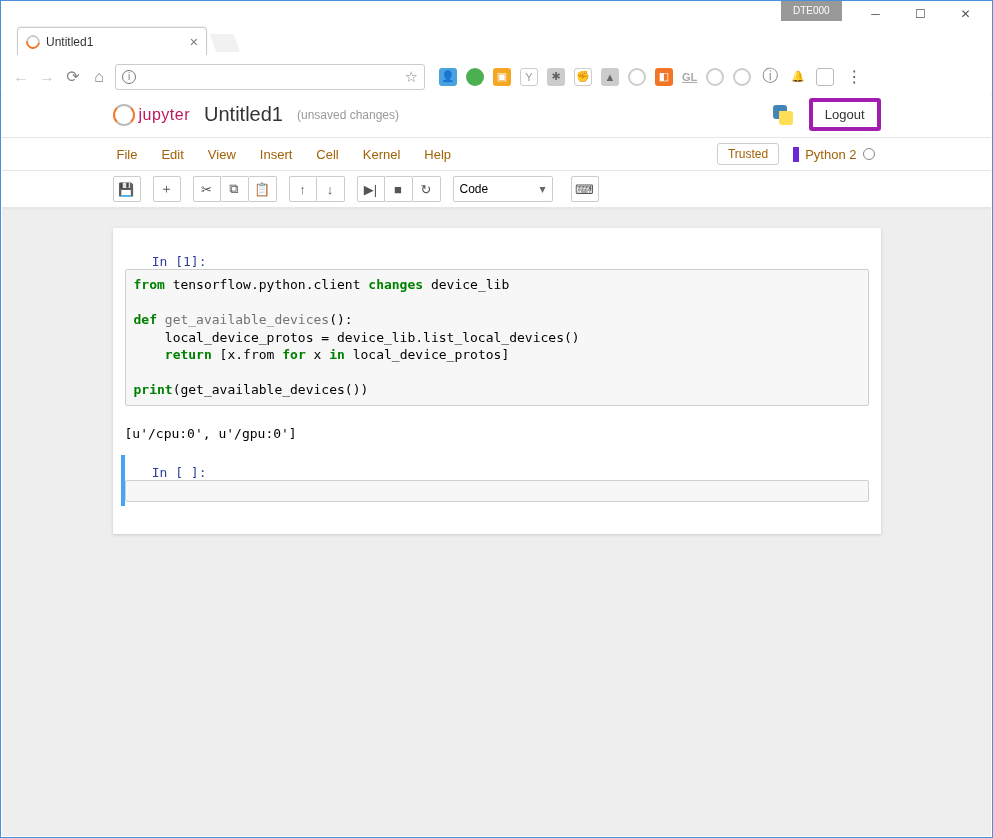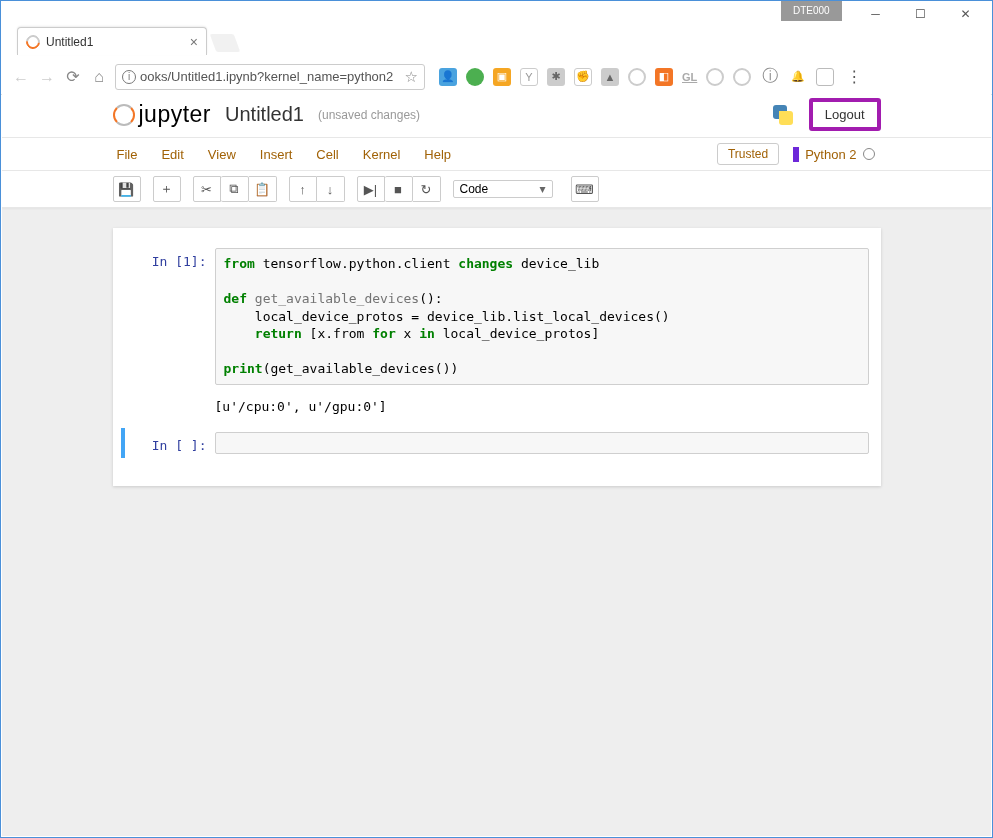--- a/index.html
+++ b/index.html
@@ -185,21 +185,21 @@
     color: #888; font-size: 20px;
   }
   .jup-logo .planet {
     width: 22px; height: 22px;
     border: 2.5px solid #f37626;
     border-radius: 50%;
     border-top-color: #bbb;
     border-bottom-color: #bbb;
     position: relative;
   }
-  .jup-logo-text { color: #000000; font-size: 23px; letter-spacing: 0.5px; }
+  .jup-logo-text { color: #be185d; font-size: 16px; letter-spacing: 0.5px; }
   .nb-title { color: #333; font-size: 20px; }
   .nb-status { color: #999; font-size: 12px; }
   .spacer { flex: 1; }
   .py-badge {
     width: 24px; height: 24px; position: relative;
   }
   .py-badge::before {
     content: ""; position: absolute;
     width: 14px; height: 14px; border-radius: 3px 3px 0 3px;
     background: #4584b6; left: 2px; top: 2px;
@@ -258,41 +258,42 @@
     border: 1px solid #ccc; background: #fff;
     display: flex; align-items: center; justify-content: center;
     font-size: 13px; color: #555;
     border-radius: 2px;
   }
   .tb-group { display: flex; }
   .tb-group .tb-btn:not(:first-child) { border-left: none; }
   .tb-group .tb-btn:first-child { border-radius: 2px 0 0 2px; }
   .tb-group .tb-btn:last-child { border-radius: 0 2px 2px 0; }
   .tb-select {
-    height: 18px; border: 1px solid #ccc;
+    height: 26px; border: 1px solid #ccc;
     background: #fff; font-size: 12px;
     padding: 0 20px 0 6px; min-width: 100px;
     position: relative; display: flex; align-items: center;
     border-radius: 2px;
   }
   .tb-select::after {
     content: "▾"; position: absolute; right: 6px; color: #666;
   }
   
   .nb-container {
     width: 768px;
     margin: 20px auto;
     background: #fff;
     box-shadow: 0 1px 3px rgba(0,0,0,0.15);
     padding: 12px 8px 24px 8px;
   }
   .cell {
     display: flex;
     margin: 4px 0;
     padding: 4px;
+    flex-direction: column;
   }
   .cell.selected {
     border-left: 4px solid #42a5f5;
     padding-left: 0;
   }
   .prompt {
     width: 90px; flex-shrink: 0;
     text-align: right;
     font-family: "Consolas", monospace;
     font-size: 13px;
@@ -346,21 +347,20 @@
   <div class="newtab-shape"></div>
 </div>
 
 <div class="addrbar">
   <div class="nav-icon disabled">←</div>
   <div class="nav-icon disabled">→</div>
   <div class="nav-icon">⟳</div>
   <div class="nav-icon">⌂</div>
   <div class="omnibox">
     <div class="info-i">i</div>
-    <span class="url">ooks/Untitled1.ipynb?kernel_name=python2</span>
     <span class="star">☆</span>
   </div>
   <div class="ext-row">
     <div class="ext blue">👤</div>
     <div class="ext green"></div>
     <div class="ext orange">▣</div>
     <div class="ext white">Y</div>
     <div class="ext grey">✱</div>
     <div class="ext white">✊</div>
     <div class="ext grey">▲</div>

